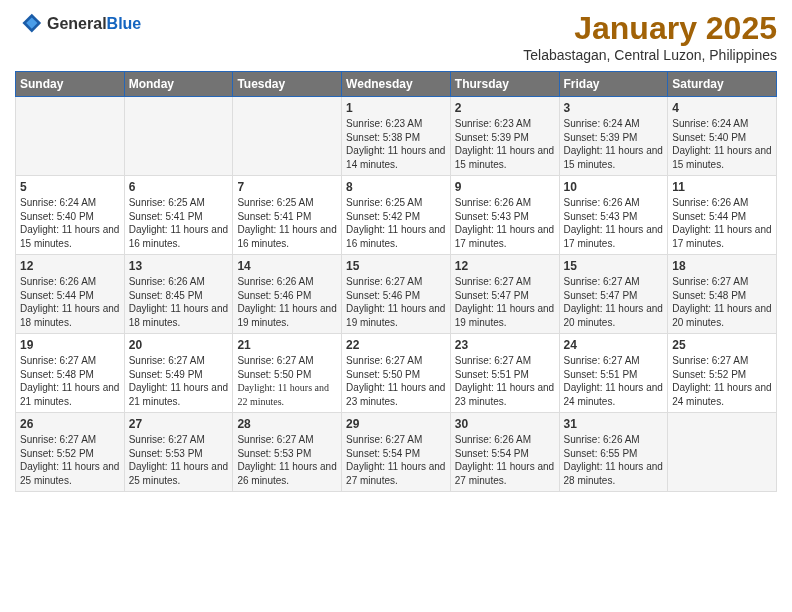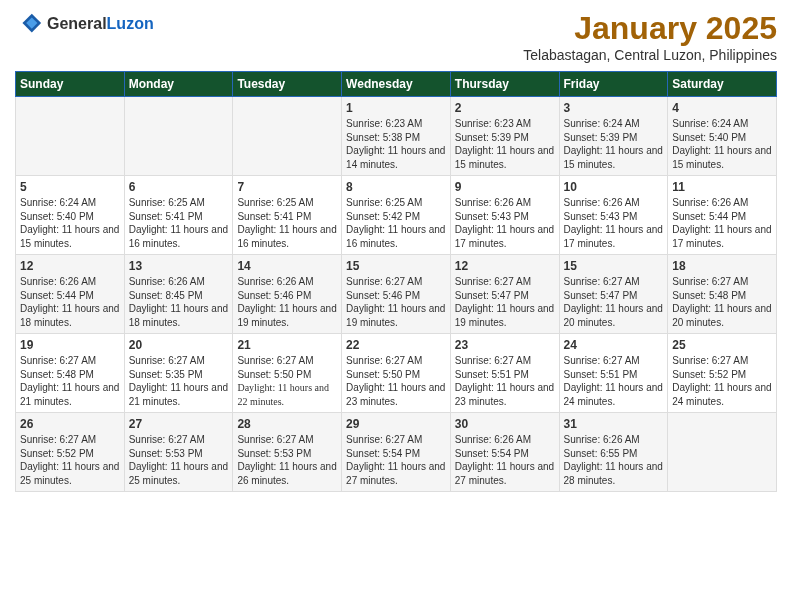--- a/index.html
+++ b/index.html
@@ -42,21 +42,21 @@
     .location {
       font-size: 14px;
       color: #333;
     }
     table {
       width: 100%;
       border-collapse: collapse;
       table-layout: fixed;
     }
     thead tr {
-      background-color: #14532d;
+      background-color: #737373;
     }
     thead th {
       color: #fff;
       font-size: 12px;
       font-weight: bold;
       padding: 5px 4px;
       text-align: left;
       border: 1px solid #2566b8;
     }
     tbody tr {
@@ -90,21 +90,21 @@
 
 <div class="page">
   <div class="header">
     <div class="logo">
       <svg class="logo-icon" viewBox="0 0 30 30">
         <polygon points="18,4 28,14 18,24 8,14" fill="#1a5ca8"></polygon>
         <polygon points="18,8 24,14 18,20 12,14" fill="#4a9de8"></polygon>
       </svg>
       <div>
         <div style="font-size:16px;font-weight:bold;color:#333;line-height:1.1">
-          <span>General</span><span style="color:#1565C0">Luzon</span>
+          <span>General</span><span style="color:#1565C0">Blue</span>
         </div>
       </div>
     </div>
     <div class="title-block">
       <div class="month-title">January 2025</div>
       <div class="location">Telabastagan, Central Luzon, Philippines</div>
     </div>
   </div>
 
   <table>
@@ -279,21 +279,21 @@
             <div class="day-info">
               <div style="line-height: 1.35;">Sunrise: 6:27 AM</div>
               <div style="line-height: 1.35;">Sunset: 5:48 PM</div>
               <div style="line-height: 1.35;">Daylight: 11 hours and 21 minutes.</div>
             </div>
           </td>
           <td>
             <div class="day-num">20</div>
             <div class="day-info">
               <div style="line-height: 1.35;">Sunrise: 6:27 AM</div>
-              <div style="line-height: 1.35;">Sunset: 5:35 PM</div>
+              <div style="line-height: 1.35;">Sunset: 5:49 PM</div>
               <div style="line-height: 1.35;">Daylight: 11 hours and 21 minutes.</div>
             </div>
           </td>
           <td>
             <div class="day-num">21</div>
             <div class="day-info">
               <div style="line-height: 1.35;">Sunrise: 6:27 AM</div>
               <div style="line-height: 1.35;">Sunset: 5:50 PM</div>
               <div style="line-height: 1.35; font-family: Liberation Serif, serif;">Daylight: 11 hours and 22 minutes.</div>
             </div>

